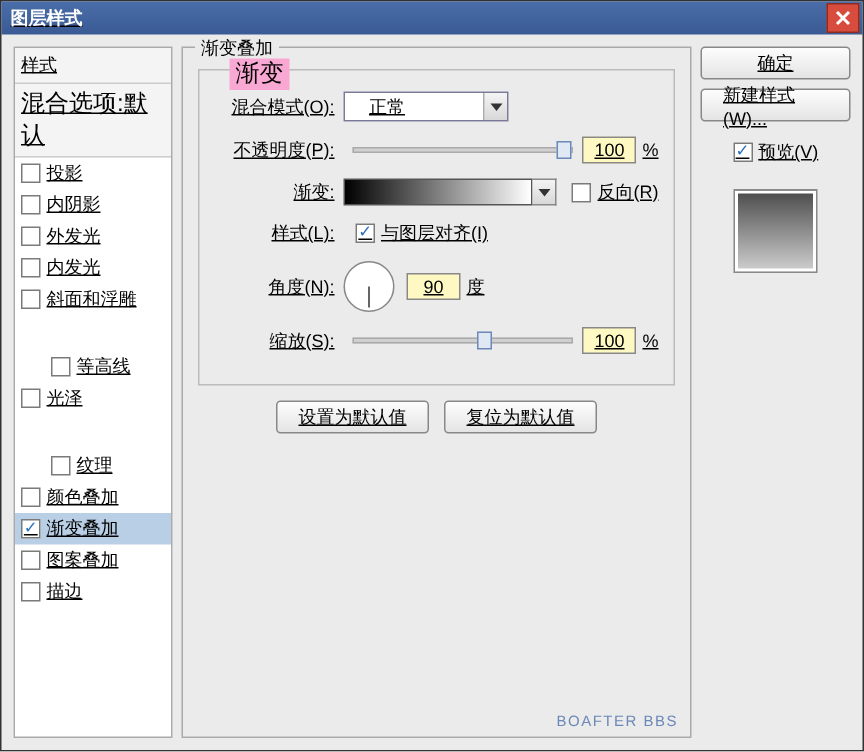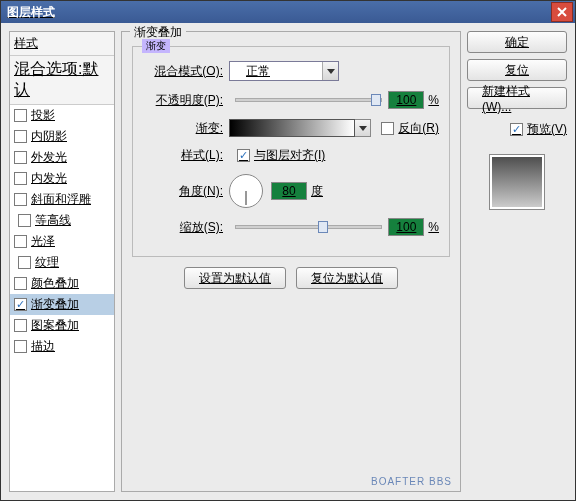--- a/index.html
+++ b/index.html
@@ -8,44 +8,44 @@
 .titlebar { height: 22px; background: linear-gradient(#4A6EA9, #3A5A94); display: flex; align-items: center; justify-content: space-between; padding-left: 6px; }
 .titlebar-title { color: #fff; font-weight: bold; font-size: 12px; }
 .close-btn { width: 22px; height: 20px; background: #D84C3E; border: 1px solid #8B2D23; color: #fff; display: flex; align-items: center; justify-content: center; cursor: pointer; margin-right: 2px; }
 .close-btn svg { width: 12px; height: 12px; }
 .content { display: flex; padding: 8px; gap: 6px; height: calc(100% - 22px); border-radius: 29px; }
 .left-panel { width: 106px; border: 1px solid #AAA; background: #FFF; display: flex; flex-direction: column; }
 .panel-header { padding: 3px 4px; background: #F4F4F4; border-bottom: 1px solid #CCC; font-size: 12px; }
 .panel-subheader { padding: 3px 4px; background: #F4F4F4; border-bottom: 1px solid #CCC; font-size: 16px; }
 .style-list { flex: 1; overflow: auto; }
 .style-item { display: flex; align-items: center; padding: 2px 4px; cursor: pointer; }
-.style-item.nested { padding-left: 8px; }
+.style-item.nested { padding-left: 24px; margin-top: 24px; }
 .style-item.selected { background: #B8CFE5; }
 .chk { width: 13px; height: 13px; border: 1px solid #7A7A7A; background: #fff; margin-right: 4px; display: inline-flex; align-items: center; justify-content: center; }
 .chk.checked::after { content: '✓'; color: #2A6FBB; font-size: 11px; line-height: 1; }
 .center-panel { flex: 1; border: 1px solid #AAA; position: relative; background: #EBEBEB; }
 .fieldset-title { position: absolute; top: -8px; left: 8px; background: #EBEBEB; padding: 0 4px; font-size: 12px; }
 .inner-group { margin: 14px 10px 10px 10px; border: 1px solid #BBB; padding: 14px 10px 10px 10px; position: relative; }
-.inner-group-title { position: absolute; top: -8px; left: 9px; background: #c4b5fd; padding: 0 4px; font-size: 10px; }
+.inner-group-title { position: absolute; top: -8px; left: 20px; background: #f9a8d4; padding: 0 4px; font-size: 16px; }
 .row { display: flex; align-items: center; margin-bottom: 10px; }
 .row label { width: 80px; text-align: right; margin-right: 6px; }
 .select { height: 20px; border: 1px solid #7A7A98; background: #fff; display: flex; align-items: center; justify-content: space-between; padding-left: 16px; cursor: pointer; }
 .select-arrow { width: 16px; height: 18px; background: linear-gradient(#F4F4F4,#D8D8D8); border-left: 1px solid #AAA; display: flex; align-items: center; justify-content: center; }
 .select-arrow::after { content: ''; border-left: 4px solid transparent; border-right: 4px solid transparent; border-top: 5px solid #333; }
 .slider { flex: 1; height: 4px; background: #D0D0D0; border: 1px solid #AAA; position: relative; margin: 0 6px; }
 .slider-thumb { position: absolute; top: -5px; width: 10px; height: 12px; background: #E0E8F4; border: 1px solid #6B88B8; }
-.num-input { width: 36px; height: 18px; border: 1px solid #888; background: #15803d; text-align: center; display: flex; align-items: center; justify-content: center; }
+.num-input { width: 36px; height: 18px; border: 1px solid #888; background: #fef9c3; text-align: center; display: flex; align-items: center; justify-content: center; }
 .grad-preview { flex: 1; height: 18px; background: linear-gradient(to right, #000, #fff); border: 1px solid #555; cursor: pointer; }
 .grad-arrow { width: 16px; height: 18px; background: linear-gradient(#F4F4F4,#D8D8D8); border: 1px solid #888; border-left: none; display: flex; align-items: center; justify-content: center; }
 .grad-arrow::after { content: ''; border-left: 4px solid transparent; border-right: 4px solid transparent; border-top: 5px solid #333; }
 .angle-dial { width: 34px; height: 34px; border: 1px solid #888; border-radius: 50%; background: #fff; position: relative; margin-right: 8px; }
 .angle-dial::after { content: ''; position: absolute; left: 50%; top: 50%; width: 1px; height: 14px; background: #333; transform-origin: top; transform: translateX(-50%); }
 .btn { height: 22px; padding: 0 14px; background: linear-gradient(#FDFDFD,#E4E4E4); border: 1px solid #888; border-radius: 3px; cursor: pointer; display: inline-flex; align-items: center; justify-content: center; }
 .btn-row { display: flex; gap: 10px; justify-content: center; margin-top: 6px; }
-.right-panel { width: 100px; display: flex; flex-direction: column; gap: 6px; align-items: flex-end; }
+.right-panel { width: 100px; display: flex; flex-direction: column; gap: 6px; align-items: center; }
 .right-panel .btn { width: 100%; }
 .preview-chk { display: flex; align-items: center; justify-content: center; margin-top: 6px; }
 .preview-box { width: 56px; height: 56px; background: linear-gradient(#4A4A4A,#D0D0D0); border: 1px solid #888; margin: 10px auto; box-shadow: inset 0 0 0 2px #fff; }
 .watermark { position: absolute; bottom: 4px; right: 8px; color: #6B88B8; font-size: 10px; letter-spacing: 1px; }
 .unit { margin-left: 4px; }
 </style>
 </head>
 <body>
 
 <div class="window">
@@ -147,21 +147,21 @@
         <div class="row">
           <label>样式(L):</label>
           <span style="width:8px"></span>
           <span class="chk checked"></span>
           <span>与图层对齐(I)</span>
         </div>
 
         <div class="row">
           <label>角度(N):</label>
           <div class="angle-dial"></div>
-          <div class="num-input">80</div>
+          <div class="num-input">90</div>
           <span class="unit">度</span>
         </div>
 
         <div class="row">
           <label>缩放(S):</label>
           <div class="slider">
               <div class="slider-thumb" style="left:calc(60% - 5px)"></div>
             </div>
           <div class="num-input">100</div>
           <span class="unit">%</span>
@@ -171,21 +171,20 @@
       <div class="btn-row">
         <div class="btn">设置为默认值</div>
         <div class="btn">复位为默认值</div>
       </div>
 
       <span class="watermark">BOAFTER BBS</span>
     </div>
 
     <div class="right-panel">
       <div class="btn">确定</div>
-      <div class="btn">复位</div>
       <div class="btn">新建样式(W)...</div>
       <div class="preview-chk">
         <span class="chk checked"></span>
         <span>预览(V)</span>
       </div>
       <div class="preview-box"></div>
     </div>
   </div>
 </div>
 

